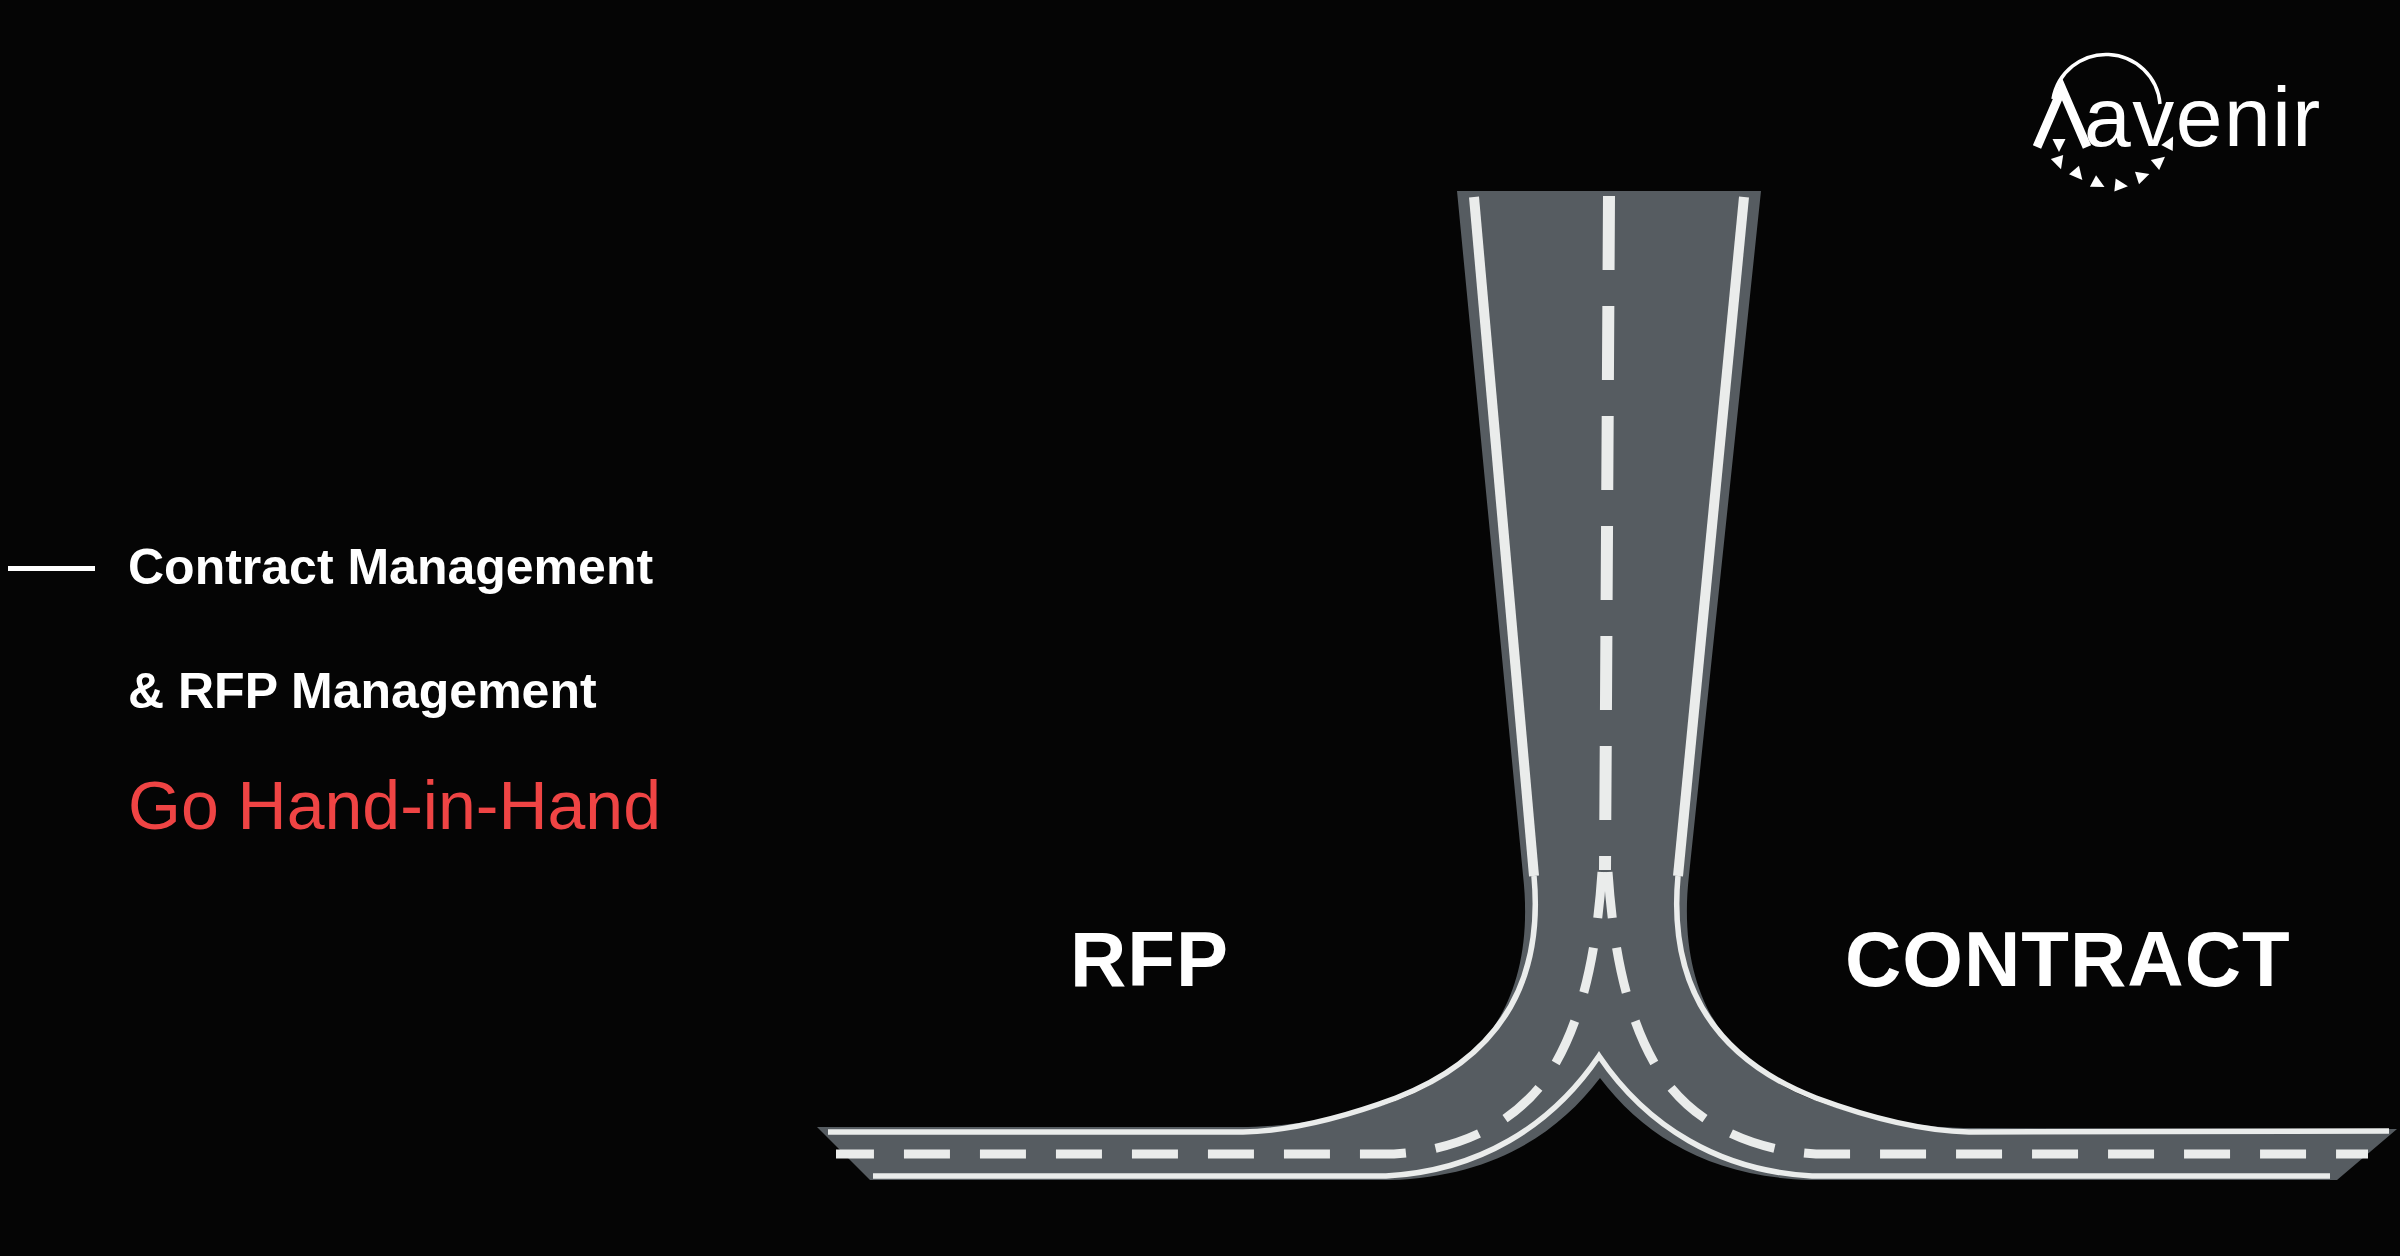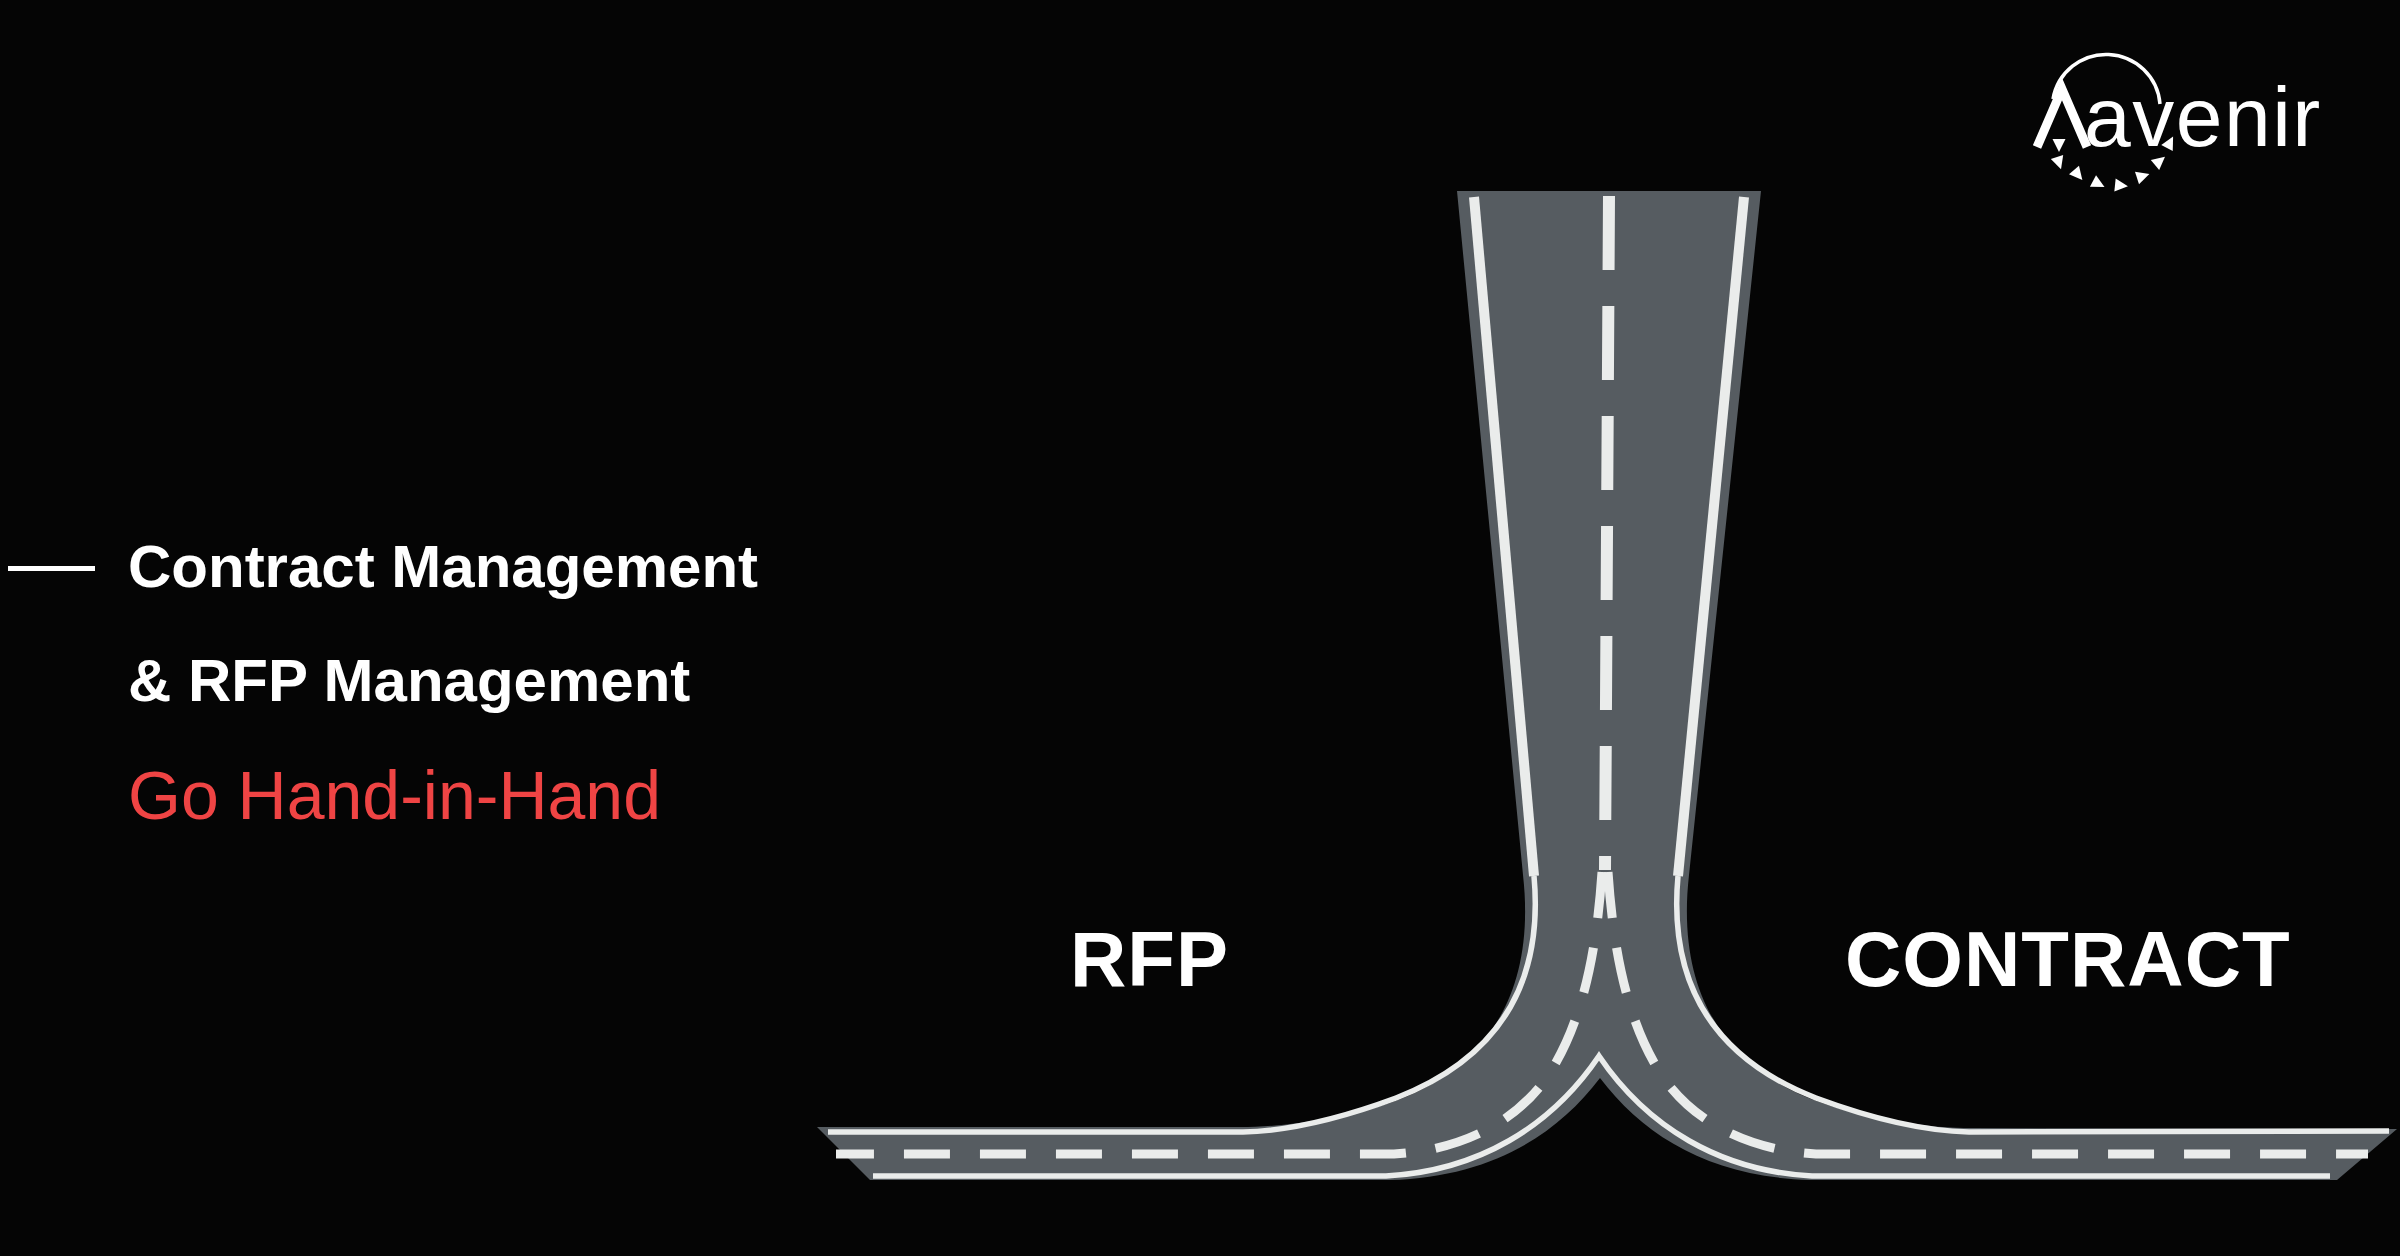--- a/index.html
+++ b/index.html
@@ -24,28 +24,28 @@
     height: 1256px;
     display: block;
   }
   .headline {
     position: absolute;
     left: 128px;
     top: 530px;
     color: #ffffff;
   }
   .headline .h1 {
-    font-size: 60px;
+    font-size: 50px;
     line-height: 74px;
     font-weight: 700;
     letter-spacing: 0px;
     white-space: nowrap;
   }
   .headline .h1 + .h1 {
-    margin-top: 40px;
+    margin-top: 50px;
   }
   .headline .sub {
     margin-top: 40px;
     font-size: 68px;
     line-height: 74px;
     font-weight: 400;
     color: #ef4444;
     white-space: nowrap;
   }
   .accent-line {

